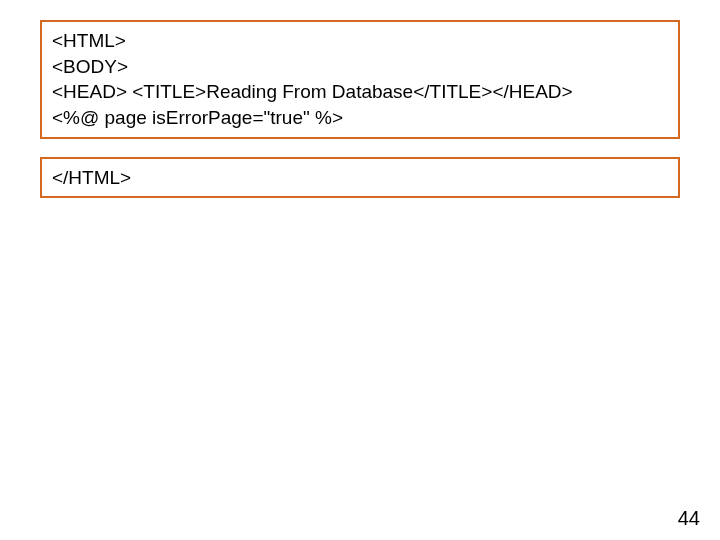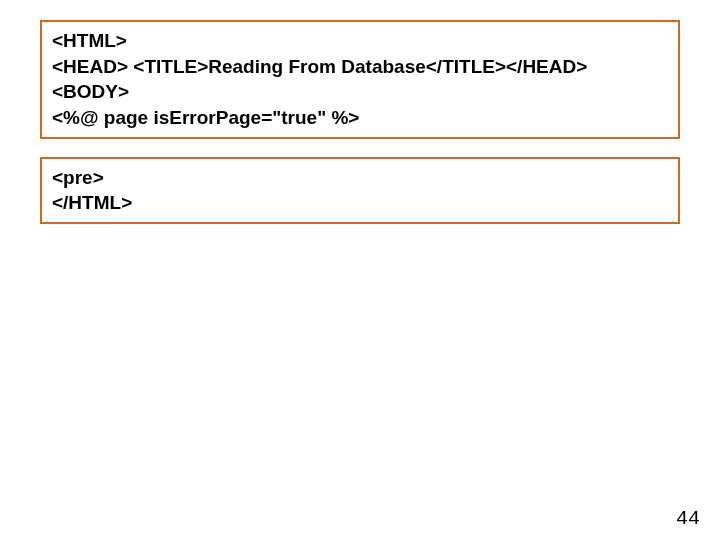--- a/index.html
+++ b/index.html
@@ -18,45 +18,43 @@
     width: 720px;
     height: 540px;
     box-sizing: border-box;
     padding: 20px 40px 0 40px;
   }
   .code-box {
     border: 2px solid #d2691e; 
     box-sizing: border-box;
     padding: 6px 10px 6px 10px;
     margin-bottom: 18px;
-    font-weight: bold;
   }
   .code-box .line {
     line-height: 1.35;
     white-space: pre-wrap;
   }
   .page-number {
     position: absolute;
     right: 20px;
     bottom: 10px;
     font-size: 20px;
-    font-family: Liberation Mono, monospace;
+    font-family: Liberation Sans, sans-serif;
   }
 </style>
 </head>
 <body>
 
 <div class="slide">
 
   <div class="code-box">
     <div class="line">&lt;HTML&gt;</div>
+    <div class="line">&lt;BODY&gt;</div>
     <div class="line">&lt;HEAD&gt; &lt;TITLE&gt;Reading From Database&lt;/TITLE&gt;&lt;/HEAD&gt;</div>
-    <div class="line">&lt;BODY&gt;</div>
     <div class="line">&lt;%@ page isErrorPage="true" %&gt;</div>
   </div>
 
   <div class="code-box">
-    <div class="line">&lt;pre&gt;</div>
     <div class="line">&lt;/HTML&gt;</div>
   </div>
 
   <div class="page-number">44</div>
 </div>
 
 </body></html>

